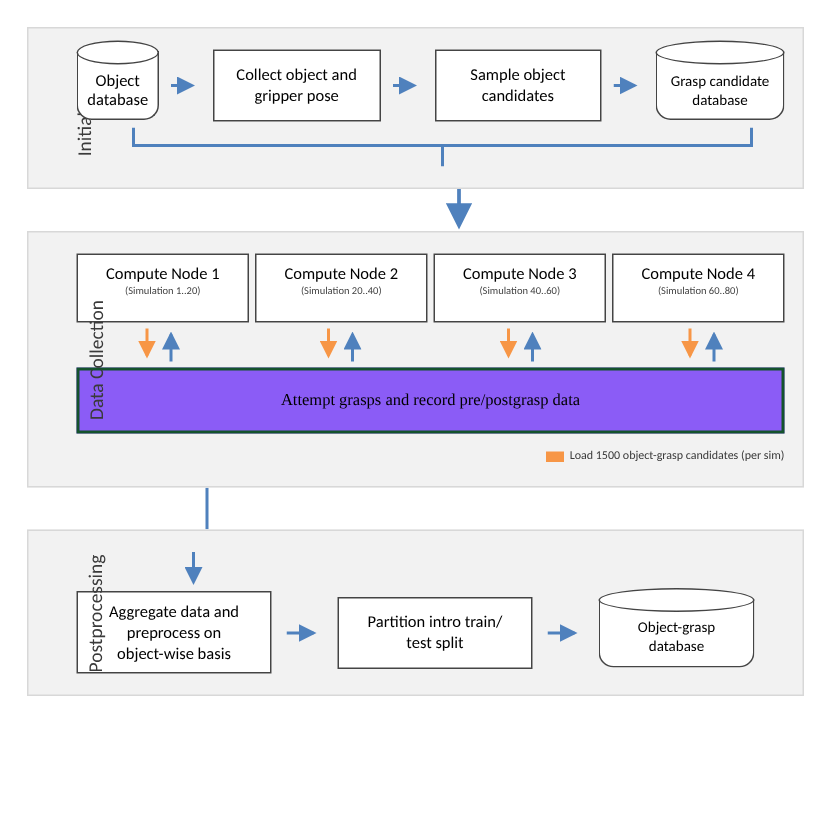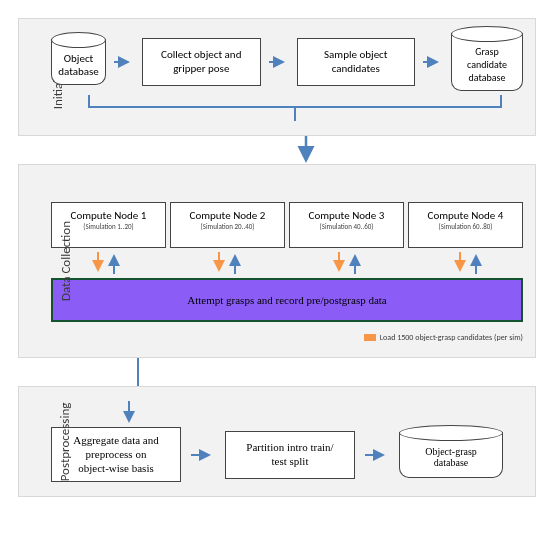--- a/index.html
+++ b/index.html
@@ -70,21 +70,20 @@
     border-radius: 50%;
     background: #fff;
   }
   .arrow-svg { flex-shrink: 0; }
 
   
   .nodes {
     display: flex;
     gap: 4px;
     justify-content: space-between;
-    margin-top: 23px;
   }
   .node {
     background: #fff;
     border: 1px solid #444;
     text-align: center;
     padding: 6px 2px;
     flex: 1;
     min-height: 46px;
   }
   .node .sub {
@@ -121,21 +120,21 @@
     align-items: center;
     justify-content: flex-end;
     gap: 4px;
     margin: 1px 0;
   }
   .legend-swatch {
     width: 12px; height: 7px;
   }
 
   
-  .sec3-row { display: flex; align-items: center; gap: 10px; font-family: Liberation Serif, serif; }
+  .sec3-row { display: flex; align-items: center; gap: 10px; }
 </style>
 </head>
 <body>
 
 <div class="section">
   <div class="section-label">Initialization</div>
 
   <div class="row">
     <div class="db">
       <span style="white-space:pre-line">Object
@@ -162,21 +161,21 @@
 
     <div class="box process">
       <span style="white-space:pre-line">Sample object
 candidates</span>
     </div>
 
     <svg class="arrow-svg" width="20" height="14">
       <line x1="0" y1="7" x2="14" y2="7" stroke="#4f81bd" stroke-width="2" marker-end="url(#ah1)"></line>
     </svg>
 
-    <div class="db" style="width:72px">
+    <div class="db" style="width:86px">
       <span style="white-space:pre-line;font-size:10px">Grasp candidate
 database</span>
     </div>
   </div>
 
   <svg width="100%" height="26" style="display:block;margin-top:4px">
     <path d="M 38 0 L 38 12 L 450 12 L 450 0" fill="none" stroke="#4f81bd" stroke-width="2"></path>
     <line x1="244" y1="12" x2="244" y2="26" stroke="#4f81bd" stroke-width="2"></line>
   </svg>
 </div>

